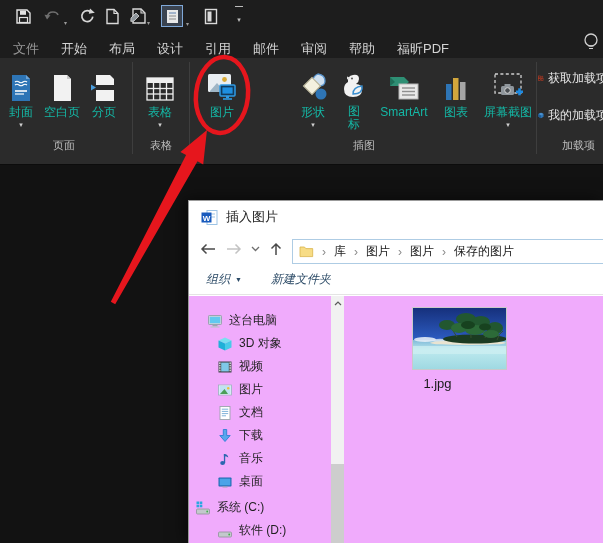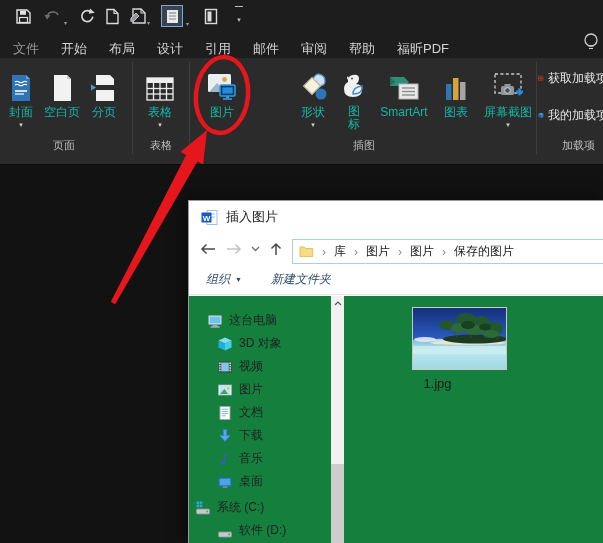--- a/index.html
+++ b/index.html
@@ -48,21 +48,21 @@
   .addr { position:absolute; left:103px; top:6px; right:0; height:25px; border:1px solid #aecce4; background:#fff;
     display:flex; align-items:center; padding-left:6px; overflow:hidden; }
   .crumb { font-size:12px; color:#1a1a1a; white-space:nowrap; }
   .crumb-sep { font-size:12px; color:#8a8a8a; padding:0 8px; }
 
   .dlg-toolbar { position:absolute; left:0; top:64px; right:0; height:30px; display:flex; align-items:center;
     border-bottom:1px solid #e4e4e4; }
   .tool-item { font-size:12px; color:#2b4a66; white-space:nowrap; display:flex; align-items:center;font-style:italic; }
   .tool-caret { font-size:7px; color:#2b4a66; margin-left:5px; }
 
-  .dlg-content { position:absolute; left:0; top:95px; right:0; bottom:0; background:#15803d; }
+  .dlg-content { position:absolute; left:0; top:95px; right:0; bottom:0; background:#f0abfc; }
   .sidebar { position:absolute; left:0; top:0; width:142px; bottom:0; padding-top:13px; overflow:hidden; }
   .side-row { height:23px; display:flex; align-items:center; gap:6px; padding-left:18px; }
   .side-row.child { padding-left:28px; }
   .side-row.gap { margin-top:3px;padding-left:6px; }
   .side-label { font-size:12px; color:#1f1f1f; white-space:nowrap; }
 
   .sbar { position:absolute; left:142px; top:0; width:13px; bottom:0; background:#f1f1f1; }
   .sbar-up { position:absolute; left:0; top:0; width:13px; height:15px; display:flex; align-items:center; justify-content:center; }
   .sbar-thumb { position:absolute; left:0; top:168px; width:13px; height:80px; background:#cdcdcd; }
 

